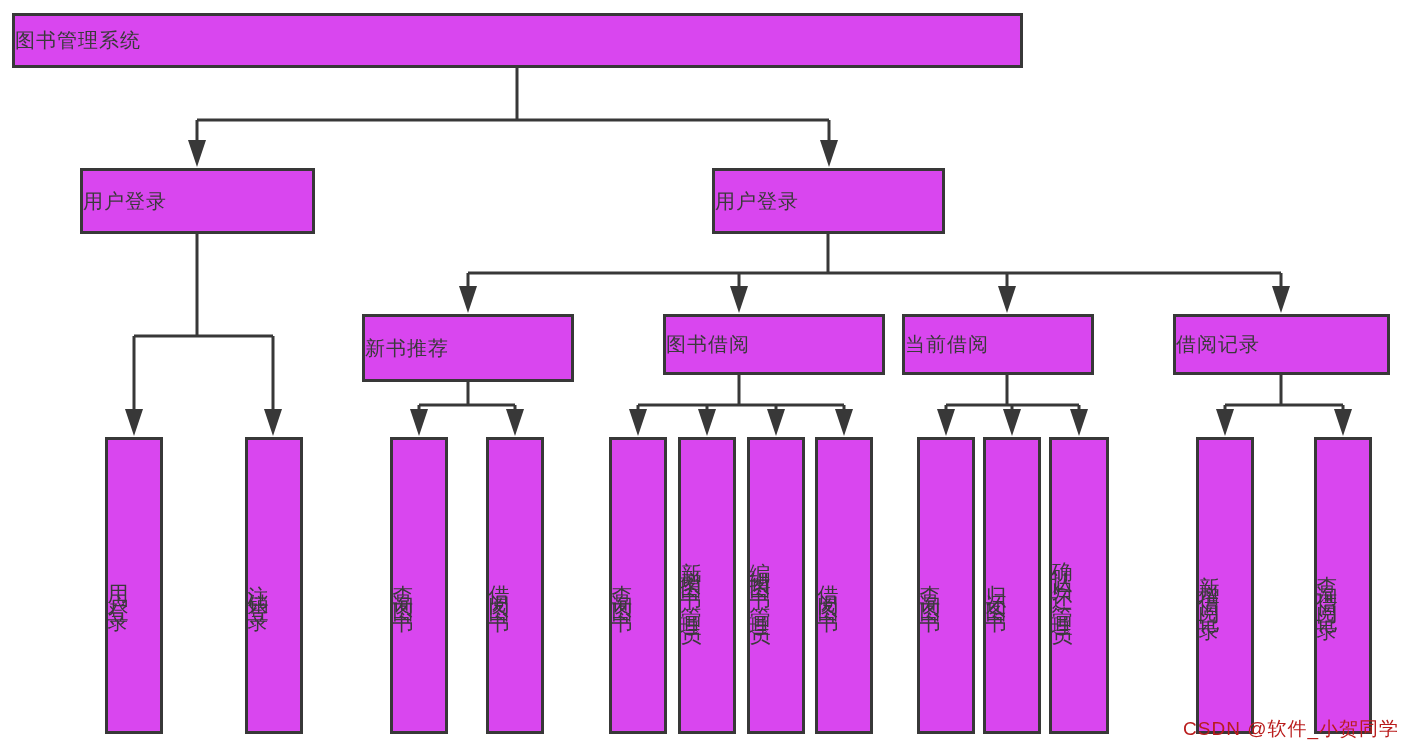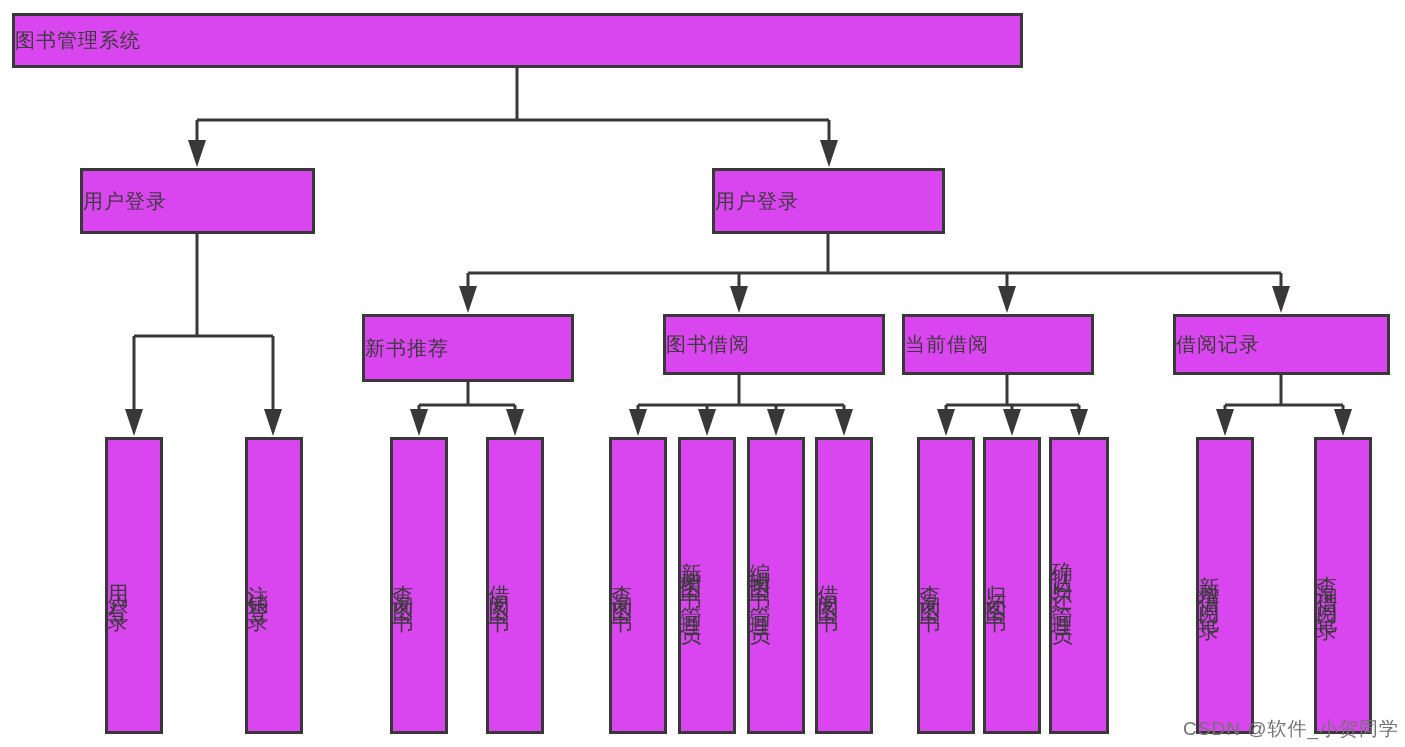--- a/index.html
+++ b/index.html
@@ -70,21 +70,21 @@
   .g4b { left: 983px; }
   .g4c { left: 1049px; width: 60px; }
   .g5a { left: 1196px; }
   .g5b { left: 1314px; }
   .watermark {
     position: absolute;
     right: 6px;
     bottom: 5px;
     z-index: 3;
     font-size: 19px;
-    color: #737373;
+    color: #b91c1c;
     letter-spacing: 1px;
     white-space: nowrap;
   }
 </style>
 </head>
 <body>
 
 <div class="canvas">
 
   <svg class="links" viewBox="0 0 1405 747" xmlns="http://www.w3.org/2000/svg">

